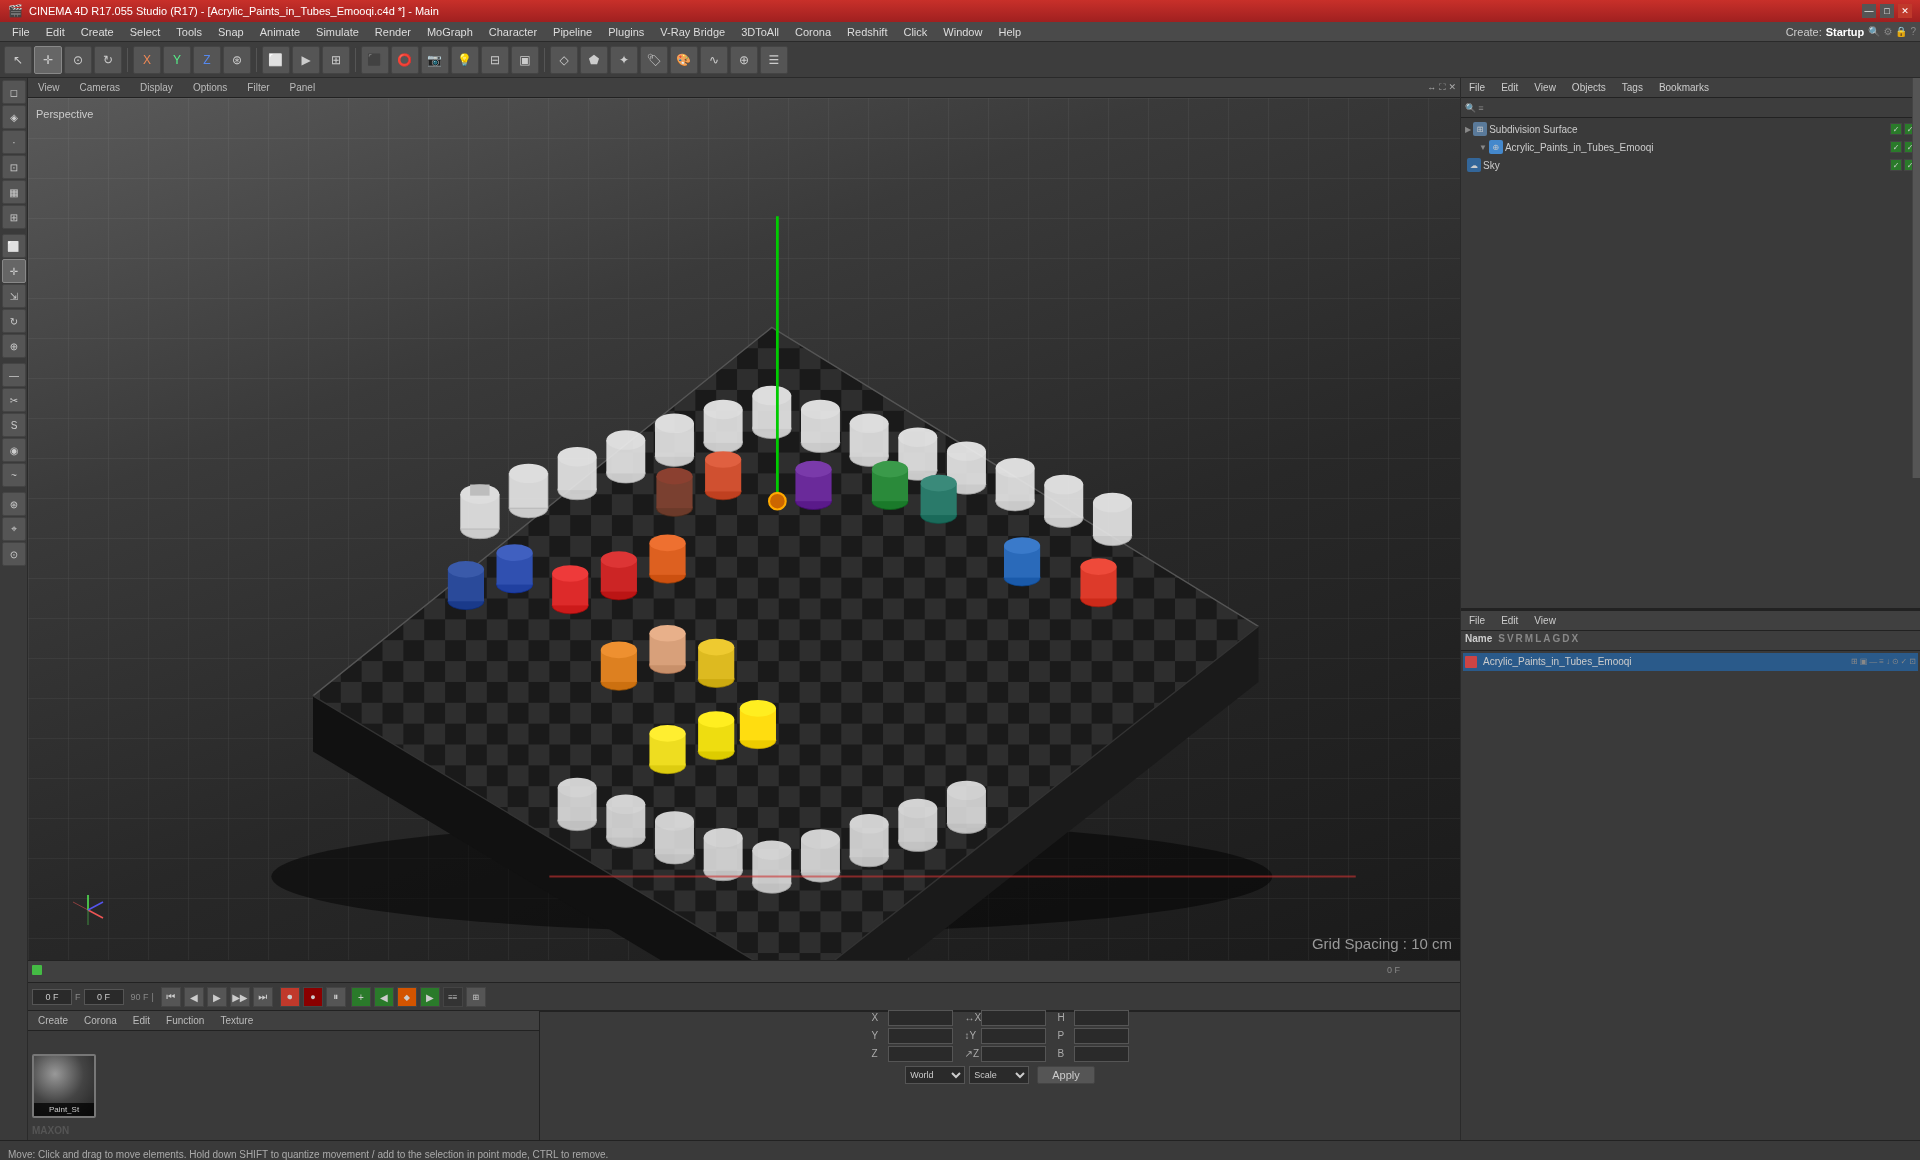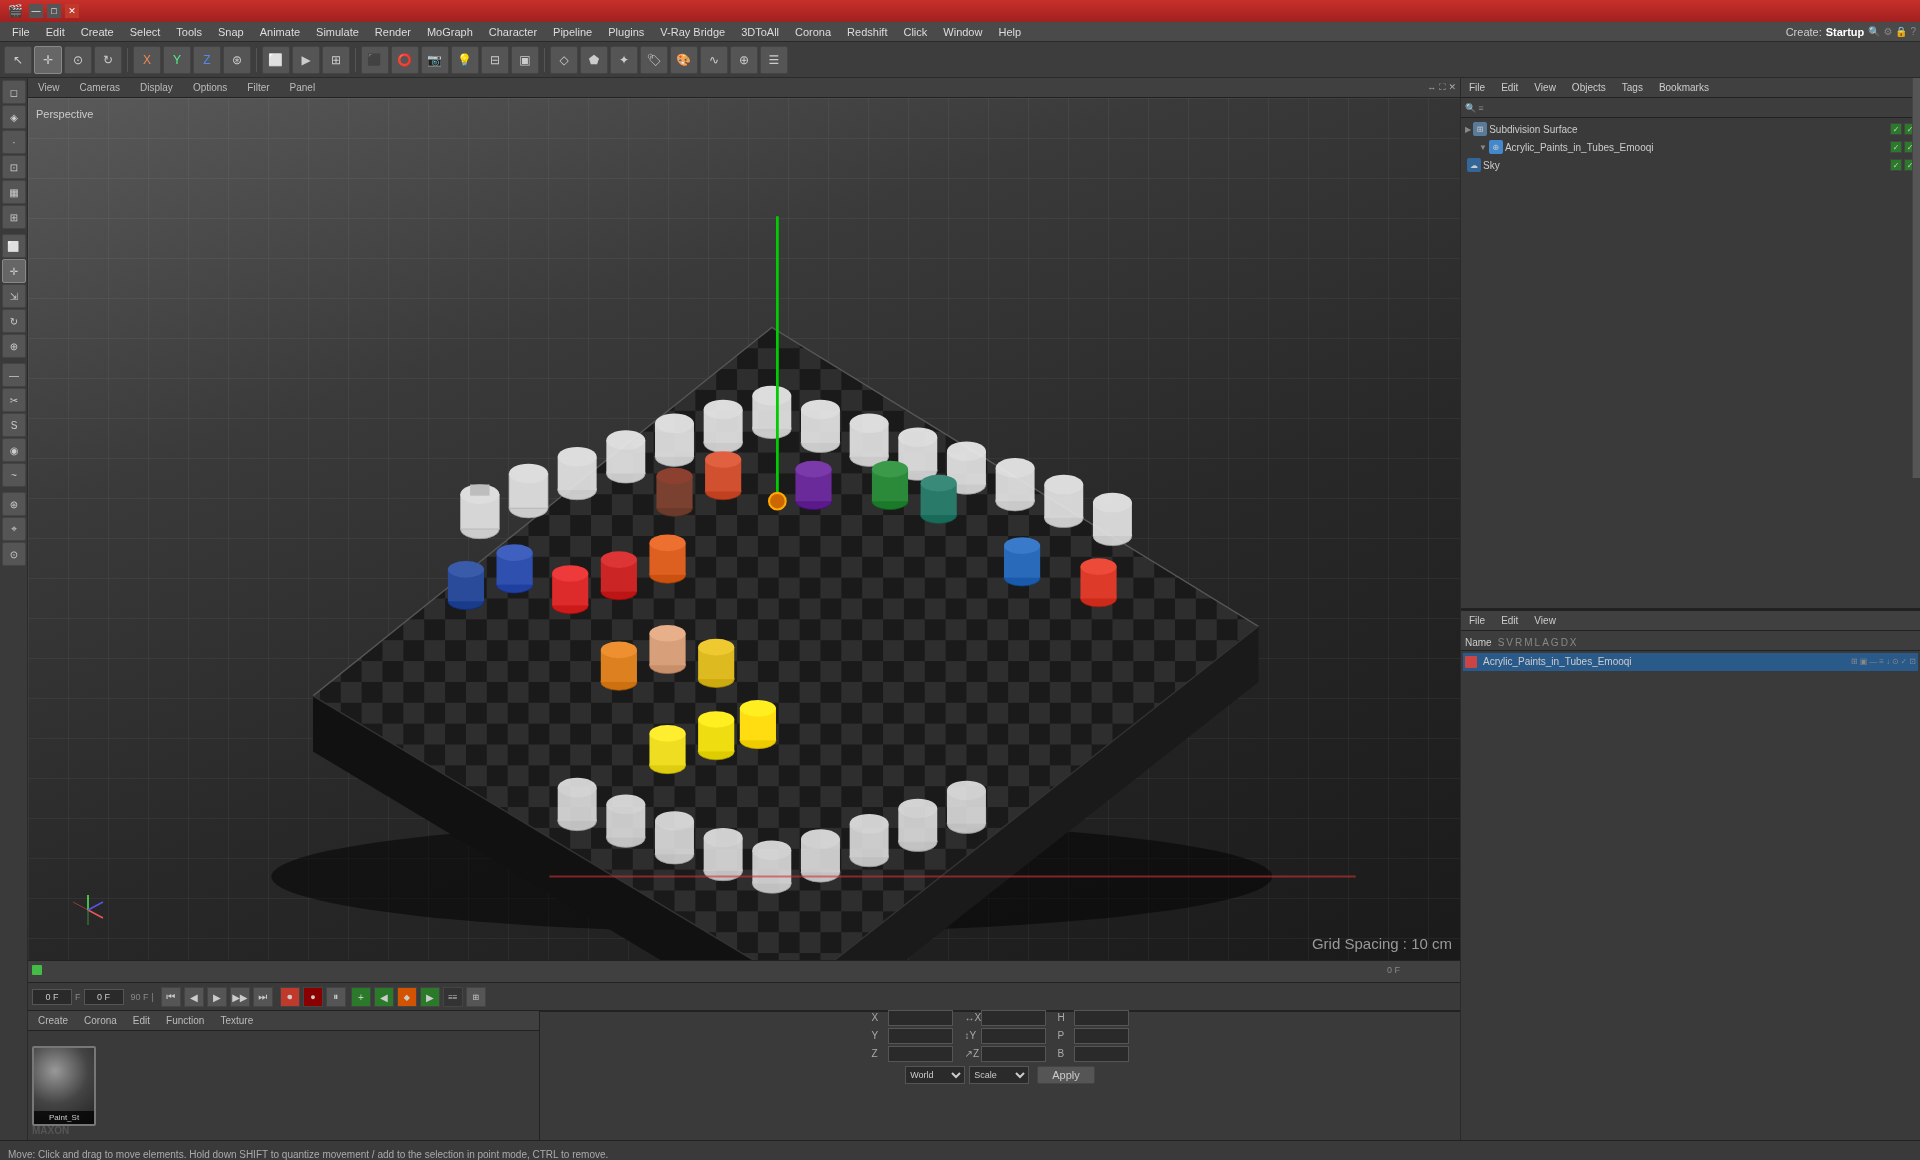--- a/index.html
+++ b/index.html
@@ -361,20 +361,21 @@
     }
 
     
     .tl-record { background: #c0392b !important; }
   </style>
 </head>
 <body>
 
 <div id="title-bar">
   <span style="margin-right:6px; font-size:12px;">🎬</span>
+  <span class="title-text">CINEMA 4D R17.055 Studio (R17) - [Acrylic_Paints_in_Tubes_Emooqi.c4d *] - Main</span>
   <div class="win-controls">
     <button class="win-btn min">—</button>
     <button class="win-btn max">□</button>
     <button class="win-btn close">✕</button>
   </div>
 </div>
 
 <div id="menu-bar">
   <div class="menu-item">File</div>
   <div class="menu-item">Edit</div>
@@ -767,21 +768,21 @@
       <div style="flex:1; display:flex; flex-direction:column; border-right:1px solid #222;">
         <div id="mat-tabs">
           <span class="mat-tab">Create</span>
           <span class="mat-tab">Corona</span>
           <span class="mat-tab">Edit</span>
           <span class="mat-tab">Function</span>
           <span class="mat-tab">Texture</span>
         </div>
         <div style="flex:1; padding:4px; display:flex; align-items:center; gap:4px;">
 
-          <div class="mat-thumb" style="width:64px; height:80px; border:2px solid #777; position:relative; background: radial-gradient(circle at 35% 30%, #999, #444 50%, #222); cursor:pointer;">
+          <div class="mat-thumb" style="width:64px; height:64px; border:2px solid #777; position:relative; background: radial-gradient(circle at 35% 30%, #999, #444 50%, #222); cursor:pointer;">
             <div style="position:absolute; bottom:0; left:0; right:0; background:rgba(0,0,0,0.75); font-size:8px; color:#ccc; text-align:center; padding:2px;">Paint_St</div>
           </div>
 
           <div style="position:absolute; bottom:24px; left:32px;">
             <div style="font-size:10px; color:#555; font-weight:bold;">MAXON</div>
           </div>
         </div>
       </div>
 
       <div id="coord-bar" style="width:920px; background:#3a3a3a; display:flex; flex-direction:column; justify-content:center; padding:4px 8px; gap:2px; border-top:1px solid #222; position:relative;">
@@ -872,21 +873,21 @@
         </div>
       </div>
     </div>
 
     <div id="attr-manager" style="flex:1; display:flex; flex-direction:column; border-top:2px solid #222;">
       <div id="attr-menu-bar">
         <span class="obj-menu-item">File</span>
         <span class="obj-menu-item">Edit</span>
         <span class="obj-menu-item">View</span>
       </div>
-      <div id="attr-toolbar" style="display:flex; align-items:flex-end; gap:2px; padding:2px 4px; font-size:10px;">
+      <div id="attr-toolbar" style="display:flex; align-items:flex-start; gap:2px; padding:2px 4px; font-size:10px;font-weight:bold;">
         <span style="color:#ccc; margin-right:4px;">Name</span>
         <span style="color:#888;">S</span>
         <span style="color:#888;">V</span>
         <span style="color:#888;">R</span>
         <span style="color:#888;">M</span>
         <span style="color:#888;">L</span>
         <span style="color:#888;">A</span>
         <span style="color:#888;">G</span>
         <span style="color:#888;">D</span>
         <span style="color:#888;">X</span>

